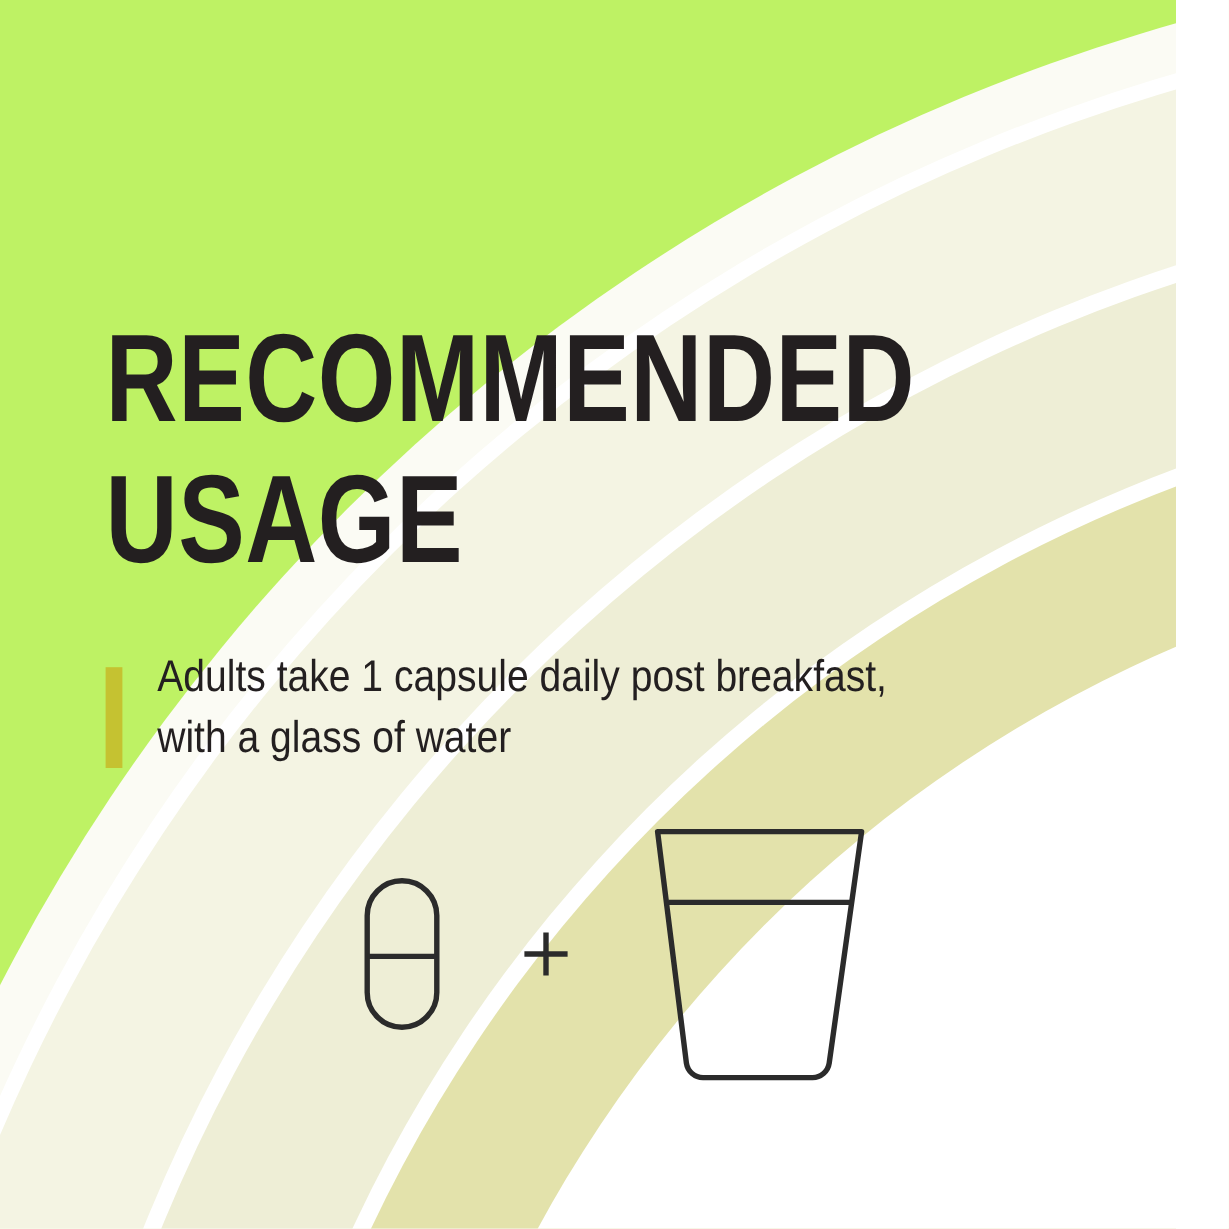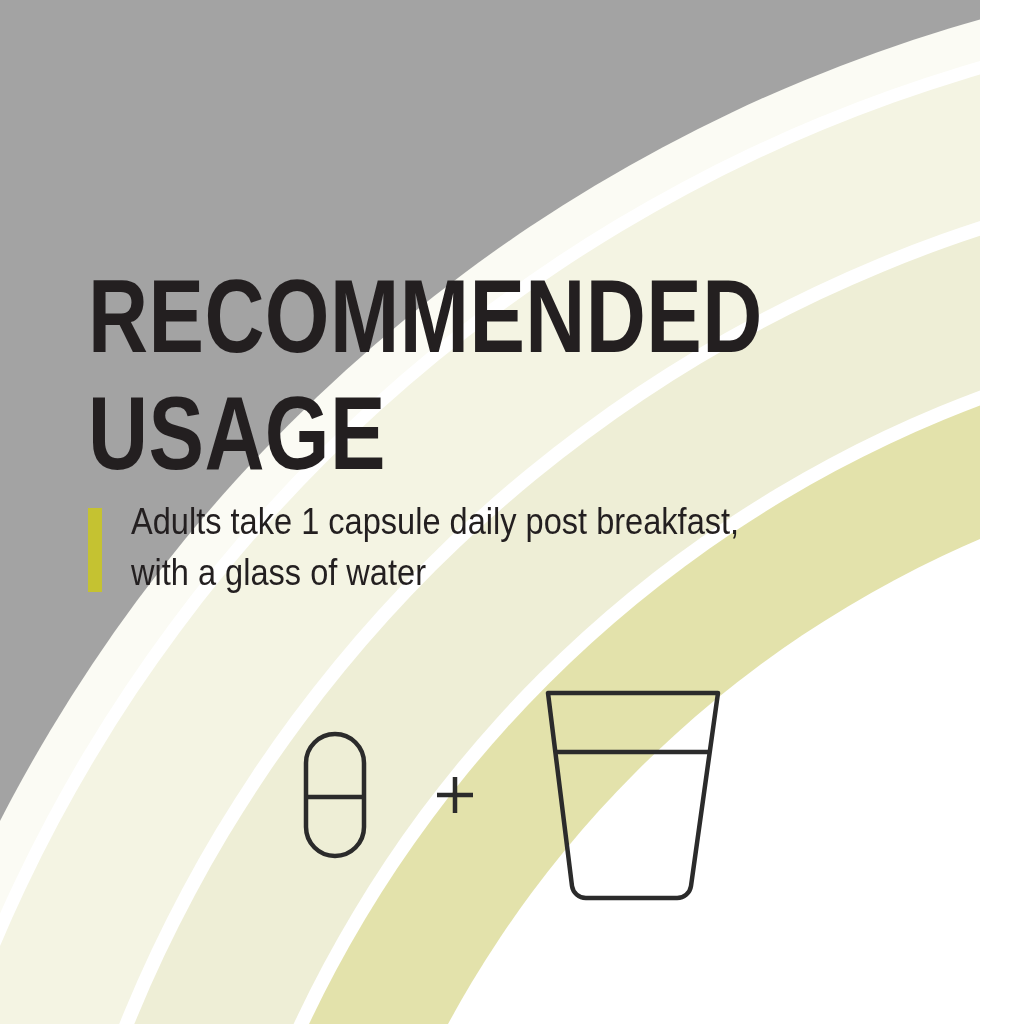--- a/index.html
+++ b/index.html
@@ -6,21 +6,21 @@
     margin: 0;
     padding: 0;
     background: #ffffff;
   }
 
   #canvas {
     position: relative;
     width: 980px;
     height: 1024px;
     overflow: hidden;
-    background: #a3a3a3;
+    background: #bef264;
     font-family: "Liberation Sans", sans-serif;
   }
 
   
   #bg-arcs {
     position: absolute;
     inset: 0;
     width: 1024px;
     height: 1024px;
     pointer-events: none;
@@ -44,24 +44,24 @@
     text-transform: uppercase;
     transform: scaleX(0.80);
     transform-origin: left center;
     white-space: nowrap;
   }
 
   
   .usage-note {
     position: absolute;
     left: 88px;
-    top: 496px;
+    top: 538px;
     width: 850px;
     display: flex;
-    align-items: center;
+    align-items: flex-end;
   }
 
   .accent-bar {
     width: 14px;
     height: 84px;
     background: #c5c231;
     flex: 0 0 auto;
     margin-top: 6px;
   }
 

